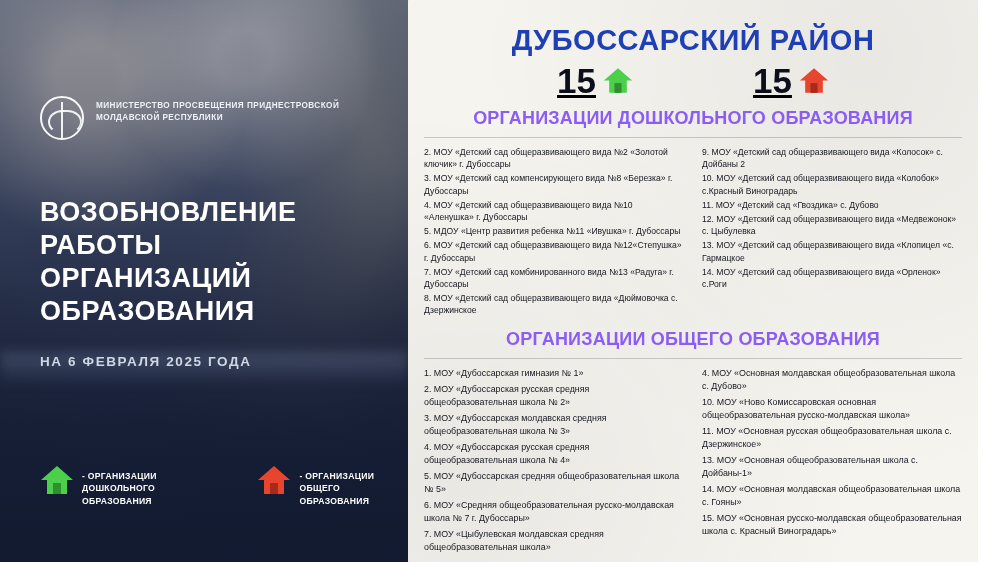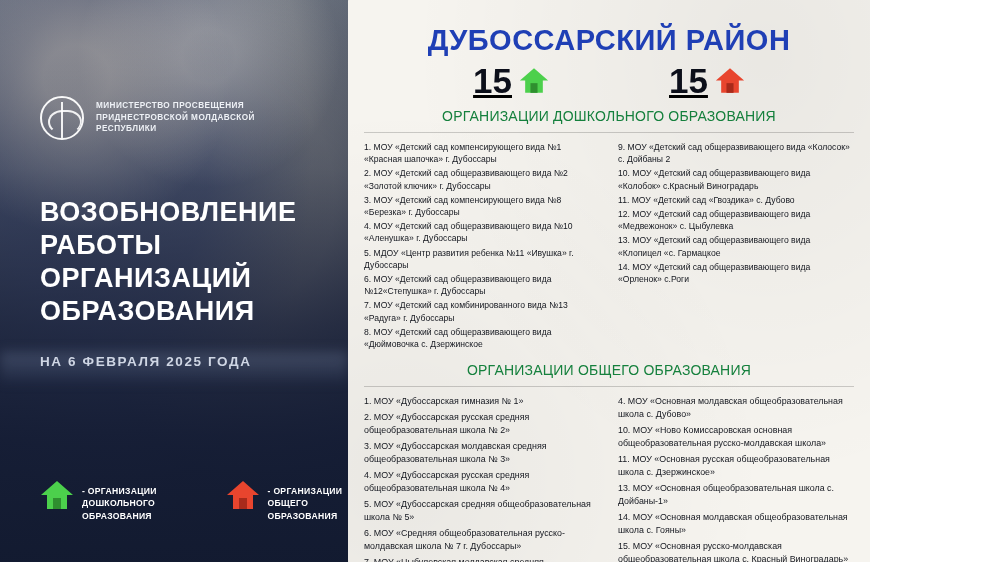--- a/index.html
+++ b/index.html
@@ -11,21 +11,21 @@
   .page {
     position: relative;
     width: 1000px; height: 562px;
     display: flex;
     background: #ffffff;
   }
 
   
   .left {
     position: relative;
-    width: 348px; height: 562px;
+    width: 408px; height: 562px;
     overflow: hidden;
     background: #2c3a55;
   }
   .photo {
     position: absolute; inset: 0;
     background:
       radial-gradient(circle at 22% 14%, rgba(225,215,200,0.55) 0 6%, rgba(0,0,0,0) 28%),
       radial-gradient(circle at 60% 10%, rgba(240,235,225,0.45) 0 5%, rgba(0,0,0,0) 24%),
       radial-gradient(ellipse at 30% 28%, rgba(70,80,110,0.85) 0 30%, rgba(0,0,0,0) 60%),
       radial-gradient(ellipse at 75% 35%, rgba(200,190,175,0.35) 0 20%, rgba(0,0,0,0) 55%),
@@ -81,38 +81,38 @@
     letter-spacing: .5px; text-transform: uppercase; color: #fff;
   }
   .subline {
     margin-top: 26px;
     font-size: 13.5px; letter-spacing: 1.6px; font-weight: 700;
     text-transform: uppercase; color: #cfd6e4;
   }
 
   
   .legend {
-    position: absolute; z-index: 4; left: 40px; bottom: 40px;
+    position: absolute; z-index: 4; left: 40px; bottom: 55px;
     display: flex; gap: 46px;
   }
   .legend-item { display: flex; align-items: flex-start; gap: 8px; }
   .legend-text {
     font-size: 8.6px; line-height: 1.45; font-weight: 700;
     text-transform: uppercase; color: #fff; letter-spacing: .3px;
     padding-top: 6px;
   }
 
   
   .house { display: inline-block; position: relative; }
   .house svg { display: block; }
 
   
   .right {
     position: relative;
-    width: 522px; height: 562px;
+    width: 570px; height: 562px;
     background: #f6f4ef;
     padding: 14px 16px 10px 16px;
     overflow: hidden;
   }
   .right:before {
     content: "";
     position: absolute; inset: 0;
     background:
       linear-gradient(115deg, rgba(0,0,0,0.035) 0 1px, rgba(0,0,0,0) 1px 38px),
       linear-gradient(72deg, rgba(0,0,0,0.03) 0 1px, rgba(0,0,0,0) 1px 54px),
@@ -131,22 +131,22 @@
   .counters {
     display: flex; justify-content: center; gap: 120px;
     align-items: center; margin-top: 6px; text-decoration: underline;
   }
   .counter { display: flex; align-items: center; gap: 7px; }
   .counter .num {
     font-size: 35px; font-weight: 800; color: #0c0f1a; line-height: 1;
   }
 
   .sec-title {
-    text-align: center; font-size: 14px; font-weight: 400;
-    color: #15803d; text-transform: uppercase; letter-spacing: .2px;
+    text-align: center; font-size: 18px; font-weight: 700;
+    color: #8b5cf6; text-transform: uppercase; letter-spacing: .2px;
     margin: 10px 0 8px;
   }
   .rule {
     height: 1px; background: rgba(0,0,0,0.18); margin: 6px 0 8px;
   }
   .cols { display: flex; gap: 18px; }
   .col { flex: 1 1 0; }
   .item {
     font-size: 8.6px; line-height: 1.42; color: #14171f;
     margin-bottom: 2px;
@@ -218,21 +218,20 @@
             </svg>
           </span>
         </div>
       </div>
 
       <div class="sec-title">Организации дошкольного образования</div>
       <div class="rule"></div>
 
       <div class="cols list-preschool">
         <div class="col">
-          <div class="item">1. МОУ «Детский сад компенсирующего вида №1 «Красная шапочка» г. Дубоссары</div>
           <div class="item">2. МОУ «Детский сад общеразвивающего вида №2 «Золотой ключик» г. Дубоссары</div>
           <div class="item">3. МОУ «Детский сад компенсирующего вида №8 «Березка» г. Дубоссары</div>
           <div class="item">4. МОУ «Детский сад общеразвивающего вида №10 «Аленушка» г. Дубоссары</div>
           <div class="item">5. МДОУ «Центр развития ребенка №11 «Ивушка» г. Дубоссары</div>
           <div class="item">6. МОУ «Детский сад общеразвивающего вида №12«Степушка» г. Дубоссары</div>
           <div class="item">7. МОУ «Детский сад комбинированного вида №13 «Радуга» г. Дубоссары</div>
           <div class="item">8. МОУ «Детский сад общеразвивающего вида «Дюймовочка с. Дзержинское</div>
         </div>
         <div class="col">
           <div class="item">9. МОУ «Детский сад общеразвивающего вида «Колосок» с. Дойбаны 2</div>

